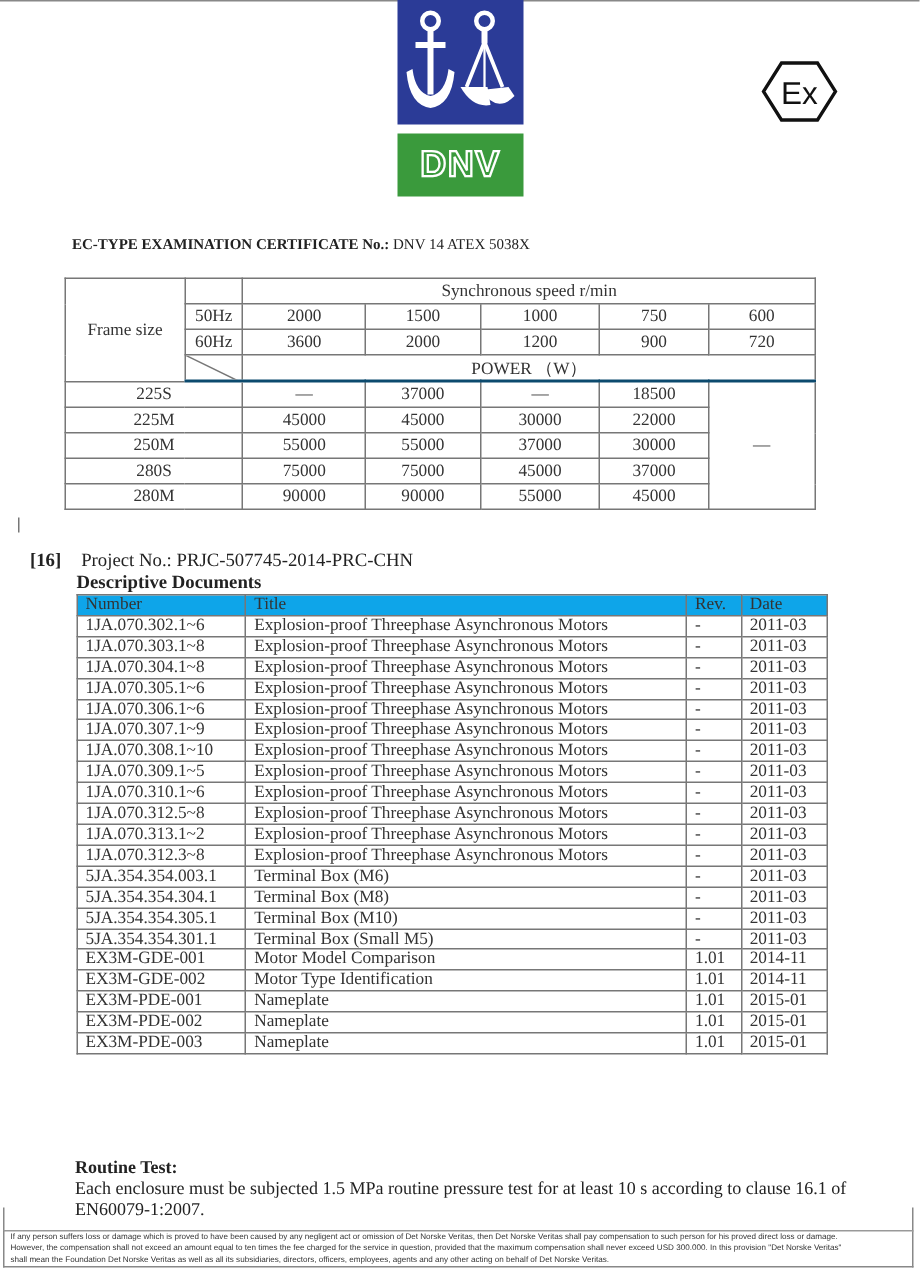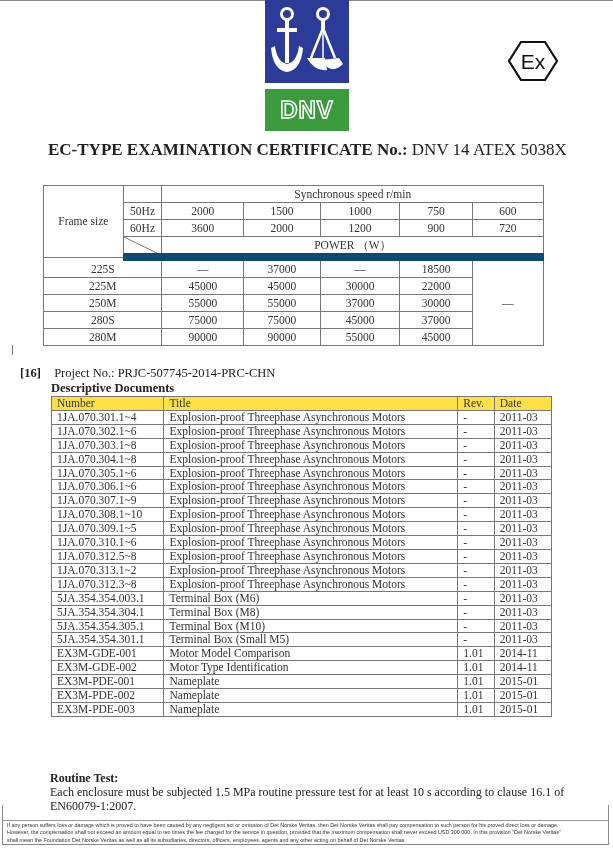--- a/index.html
+++ b/index.html
@@ -9,41 +9,41 @@
 
   .logo { position: absolute; left: 265px; top: 0; width: 97px; border-radius: 25px; }
   .logo-blue { width: 84px; height: 83px; background: #2b3b97; position: relative; }
   .logo-green { width: 84px; height: 42px; background: #3a9a3c; margin-top: 6px;
                 display: flex; align-items: center; justify-content: center; }
   .dnv-text { font-family: "Liberation Sans", sans-serif; font-weight: bold; font-size: 24px;
               color: #3a9a3c; -webkit-text-stroke: 1.5px #fff; letter-spacing: 1px; }
 
   .ex-mark { position: absolute; left: 507px; top: 40px; width: 52px; height: 42px; }
 
-  .cert-line { position: absolute; left: 48px; top: 140px; font-size: 17px; font-family: Liberation Serif, serif; }
+  .cert-line { position: absolute; left: 48px; top: 158px; font-size: 10px; font-family: Liberation Serif, serif; }
   .cert-line b { font-weight: bold; }
 
   table { border-collapse: collapse; }
   .speed-table { position: absolute; left: 43px; top: 185px; width: 501px; font-size: 11.5px; }
   .speed-table td { border: 1px solid #777; text-align: center; height: 16px; padding: 0; color: #333; }
-  .speed-table .thick-bottom td { border-bottom: 8px solid #0c4a6e; }
+  .speed-table .thick-bottom td { border-bottom: 2px solid #0c4a6e; }
   .diag { position: relative; overflow: hidden; }
   .diag svg { position: absolute; left: 0; top: 0; }
 
   .cursor-mark { position: absolute; left: 12px; top: 345px; width: 1px; height: 10px; background: #777; }
 
   .proj { position: absolute; left: 20px; top: 366px; font-size: 12.5px; }
   .proj .num { font-weight: bold; display: inline-block; width: 31px; }
   .proj .label { font-weight: normal; }
   .desc-title { position: absolute; left: 51px; top: 381px; font-size: 12.5px; font-weight: bold; }
 
   .docs { position: absolute; left: 51px; top: 396px; width: 501px; font-size: 11.5px; }
   .docs td, .docs th { border: 1px solid #777; padding: 0 5px; height: 12.9px; line-height: 12.9px;
                        text-align: left; font-weight: normal; color: #333; white-space: nowrap; }
-  .docs th { background: #fde047; }
+  .docs th { background: #0ea5e9; }
   .docs .c-num { width: 103px; }
   .docs .c-title { width: 288px; }
   .docs .c-rev { width: 26px; }
   .docs .c-date { width: 47px; }
 
   .routine-title { position: absolute; left: 50px; top: 771px; font-size: 12px; font-weight: bold; }
   .routine-text { position: absolute; left: 50px; top: 785px; width: 545px; font-size: 12px; line-height: 14px; }
 
   .footer { position: absolute; left: 2px; top: 820px; width: 607px; height: 25px;
             border: 1px solid #888; border-top: 1px solid #999;
@@ -188,26 +188,20 @@
   <thead>
     <tr>
       <th class="c-num">Number</th>
       <th class="c-title">Title</th>
       <th class="c-rev">Rev.</th>
       <th class="c-date">Date</th>
     </tr>
   </thead>
   <tbody id="docs-body">
       <tr>
-        <td>1JA.070.301.1~4</td>
-        <td>Explosion-proof Threephase Asynchronous Motors</td>
-        <td>-</td>
-        <td>2011-03</td>
-      </tr>
-      <tr>
         <td>1JA.070.302.1~6</td>
         <td>Explosion-proof Threephase Asynchronous Motors</td>
         <td>-</td>
         <td>2011-03</td>
       </tr>
       <tr>
         <td>1JA.070.303.1~8</td>
         <td>Explosion-proof Threephase Asynchronous Motors</td>
         <td>-</td>
         <td>2011-03</td>

